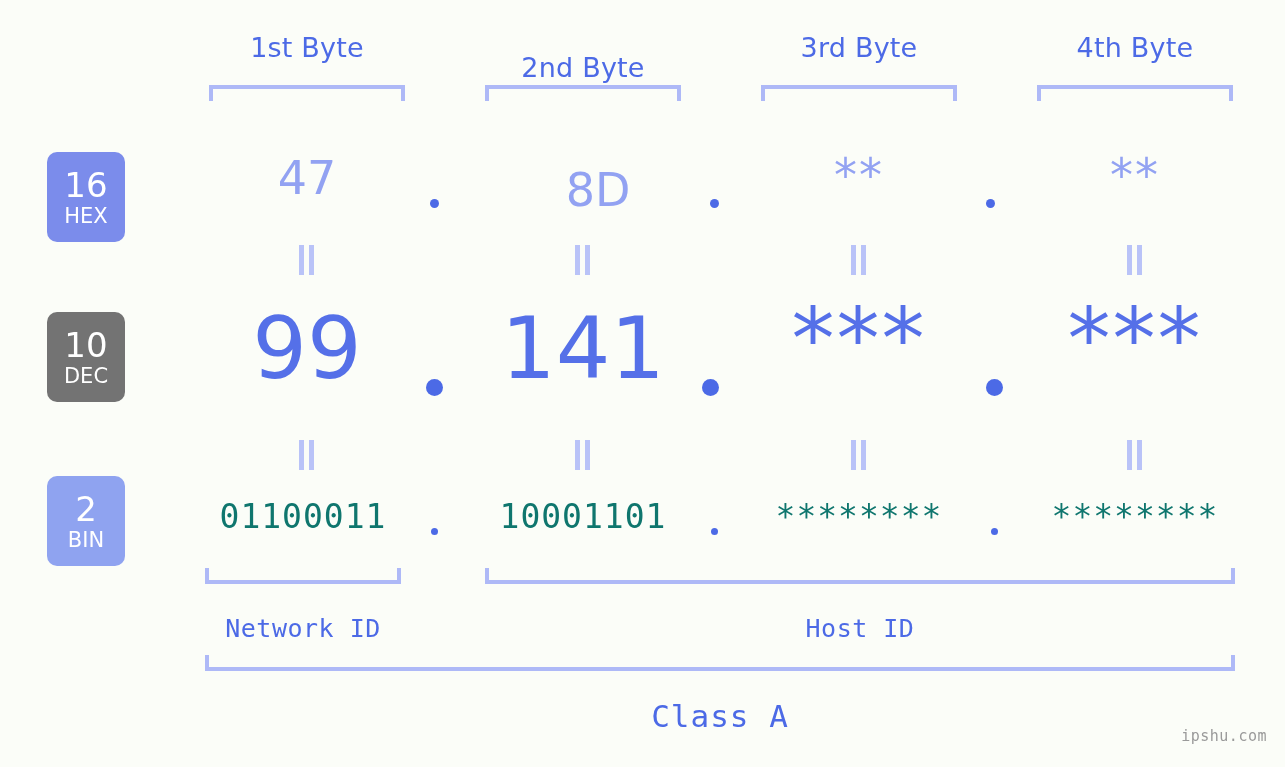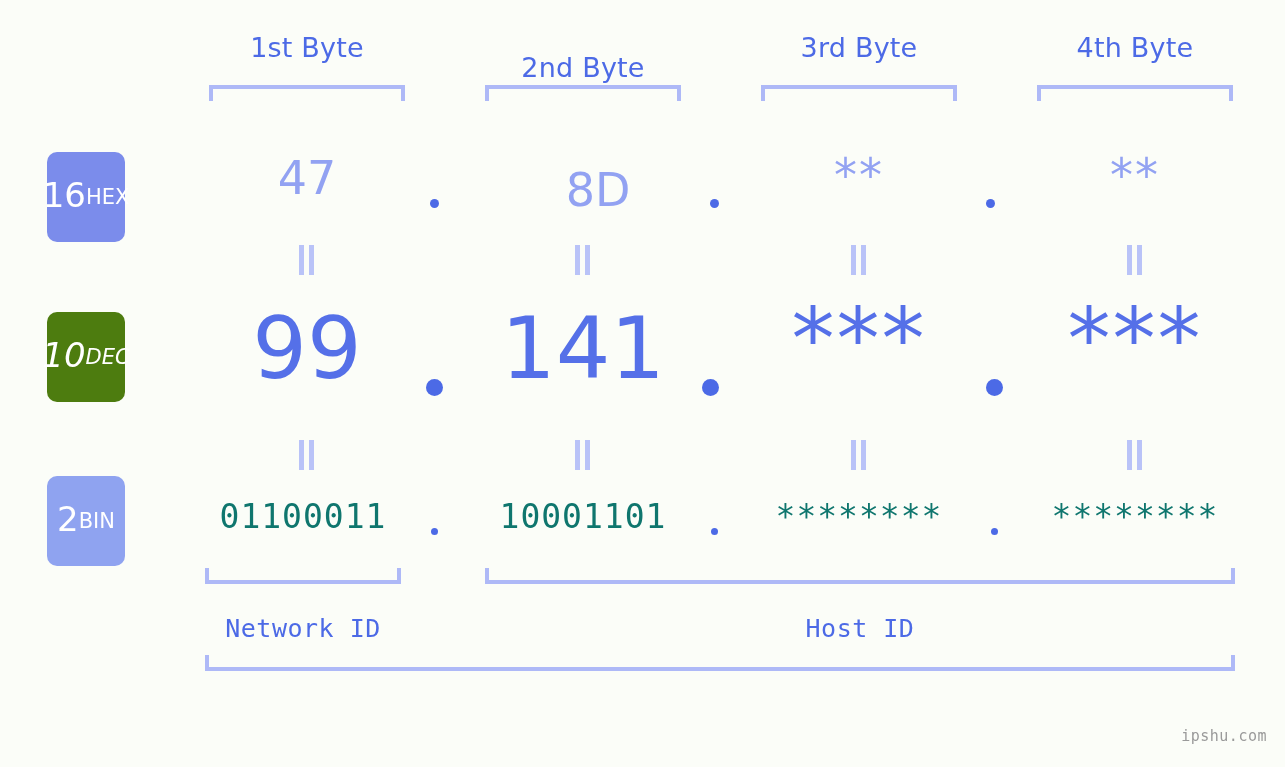--- a/index.html
+++ b/index.html
@@ -51,21 +51,21 @@
 
   
   .badge {
     position: absolute;
     left: 47px;
     width: 78px;
     height: 90px;
     border-radius: 10px;
     color: #ffffff;
     display: flex;
-    flex-direction: row;
+    flex-direction: column;
     align-items: center;
     justify-content: center;
     font-family: "DejaVu Sans", sans-serif;
     line-height: 1;
   }
   .badge .num {
     font-size: 34px;
     font-weight: 400;
     margin-bottom: 4px;
   }
@@ -221,21 +221,21 @@
   </div>
   <div class="eq" style="left:848px;top:245px;">
     <i class="a"></i>
       <i class="b"></i>
   </div>
   <div class="eq" style="left:1124px;top:245px;">
     <i class="a"></i>
       <i class="b"></i>
   </div>
 
-  <div class="badge" style="top:312px;background:#4d7c0f;font-style:italic;">
+  <div class="badge" style="top:312px;background:#737373;">
     <span class="num">10</span>
     <span class="nm">DEC</span>
   </div>
 
   <div class="val dec-val" style="left:209px;width:196px;">99</div>
   <div class="dot dot-dec" style="left:426px;"></div>
 
   <div class="val dec-val" style="left:485px;width:196px;">141</div>
   <div class="dot dot-dec" style="left:702px;"></div>
 
@@ -277,16 +277,17 @@
 
   <div class="val bin-val" style="left:1037px;width:196px;">********</div>
 
   <div class="bracket-bottom" style="left:205px;top:568px;width:196px;"></div>
   <div class="bracket-bottom" style="left:485px;top:568px;width:750px;"></div>
 
   <div class="id-label" style="left:485px;top:614px;width:750px;">Host ID</div>
   <div class="id-label" style="left:205px;top:614px;width:196px;">Network ID</div>
 
   <div class="bracket-bottom" style="left:205px;top:655px;width:1030px;"></div>
+  <div class="class-label" style="left:205px;top:698px;width:1030px;">Class A</div>
 
   <div class="watermark">ipshu.com</div>
 
 </div>
 
 </body></html>

